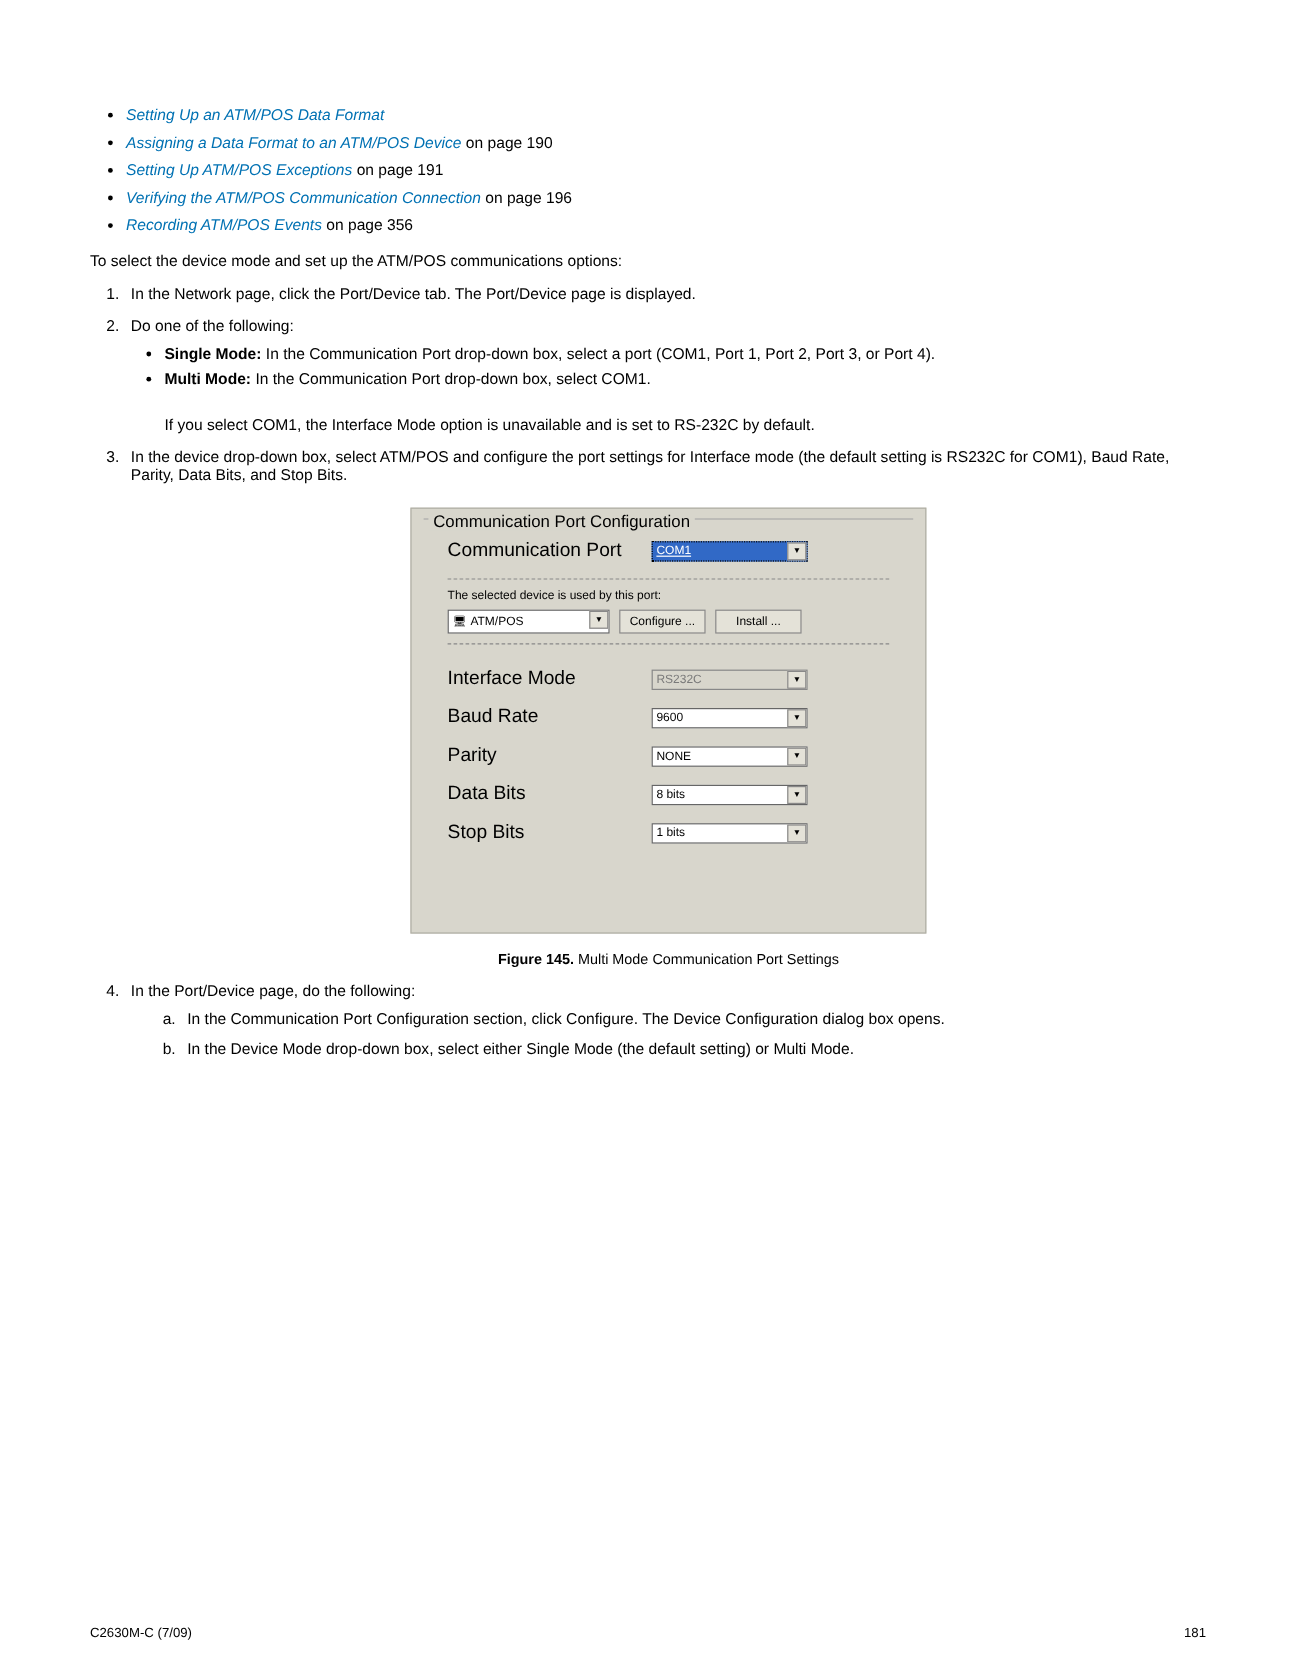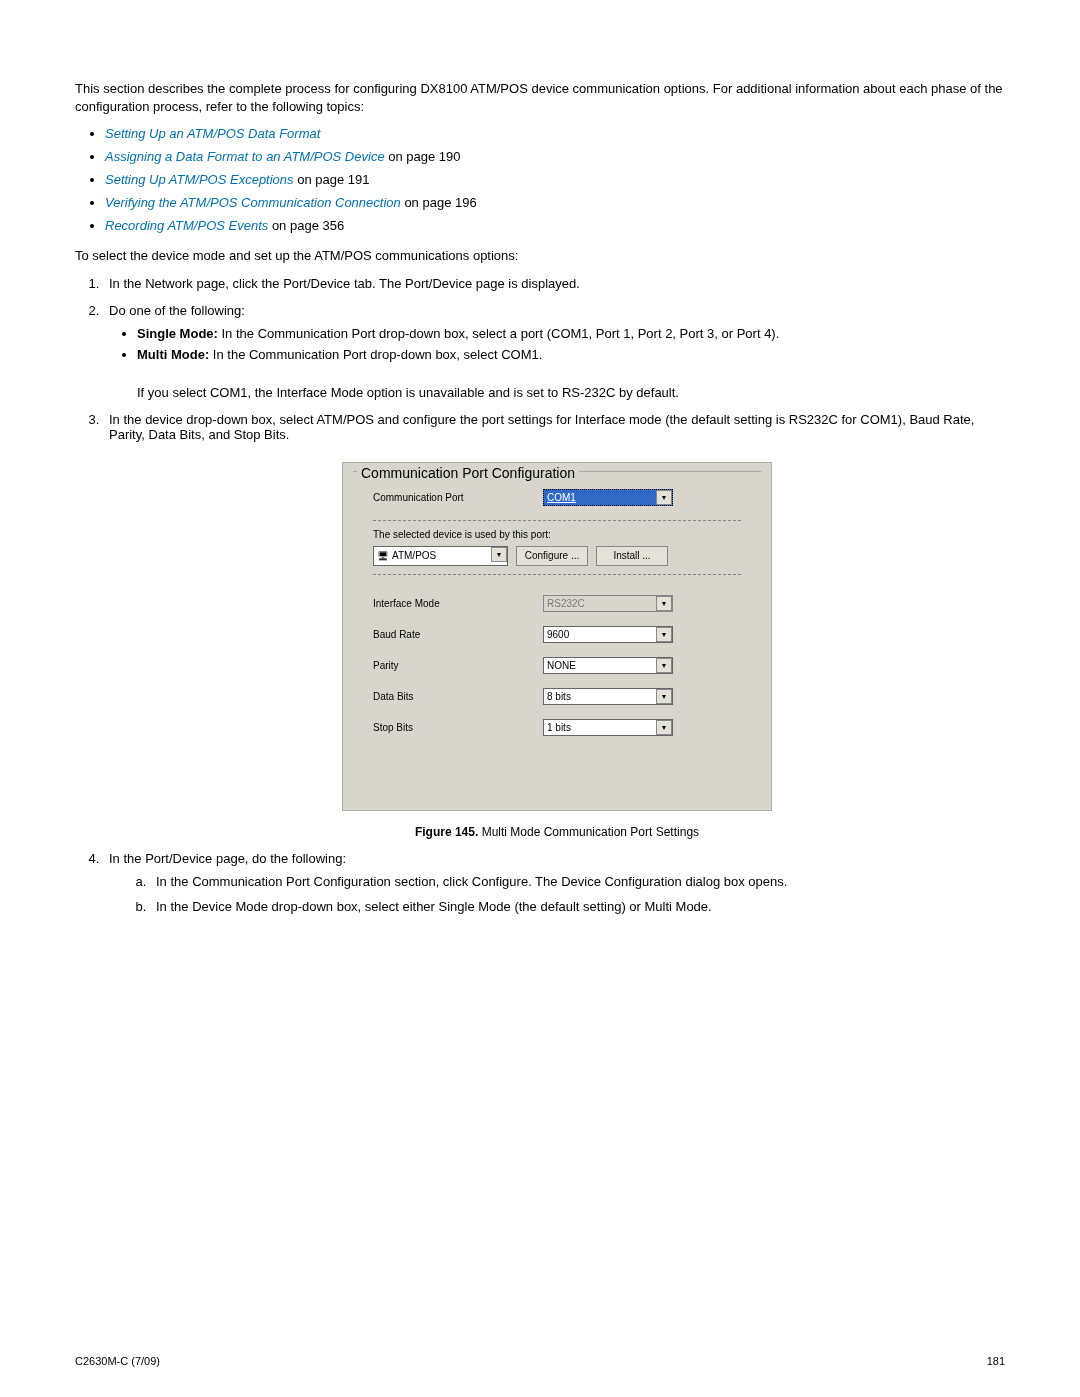--- a/index.html
+++ b/index.html
@@ -103,21 +103,21 @@
     height: 0;
   }
   .row {
     display: flex;
     align-items: center;
     margin: 14px 0;
   }
   .label {
     width: 170px;
     padding-left: 18px;
-    font-size: 10px;
+    font-size: 16px;
   }
   .dropdown {
     width: 130px;
     height: 17px;
     background: #fff;
     border: 1px solid #666;
     font-size: 10px;
     padding: 1px 3px;
     box-sizing: border-box;
     display: flex;
@@ -210,21 +210,20 @@
     display: flex;
     justify-content: space-between;
     font-size: 11px;
     color: #000;
   }
 </style>
 </head>
 <body>
 
 <div class="page">
-  <div class="body-text">This section describes the complete process for configuring DX8100 ATM/POS device communication options. For additional information about each phase of the configuration process, refer to the following topics:</div>
 
   <ul class="topics">
     <li><span class="link-italic">Setting Up an ATM/POS Data Format</span><span></span></li>
     <li><span class="link-italic">Assigning a Data Format to an ATM/POS Device</span><span> on page 190</span></li>
     <li><span class="link-italic">Setting Up ATM/POS Exceptions</span><span> on page 191</span></li>
     <li><span class="link-italic">Verifying the ATM/POS Communication Connection</span><span> on page 196</span></li>
     <li><span class="link-italic">Recording ATM/POS Events</span><span> on page 356</span></li>
   </ul>
 
   <div class="body-text">To select the device mode and set up the ATM/POS communications options:</div>

